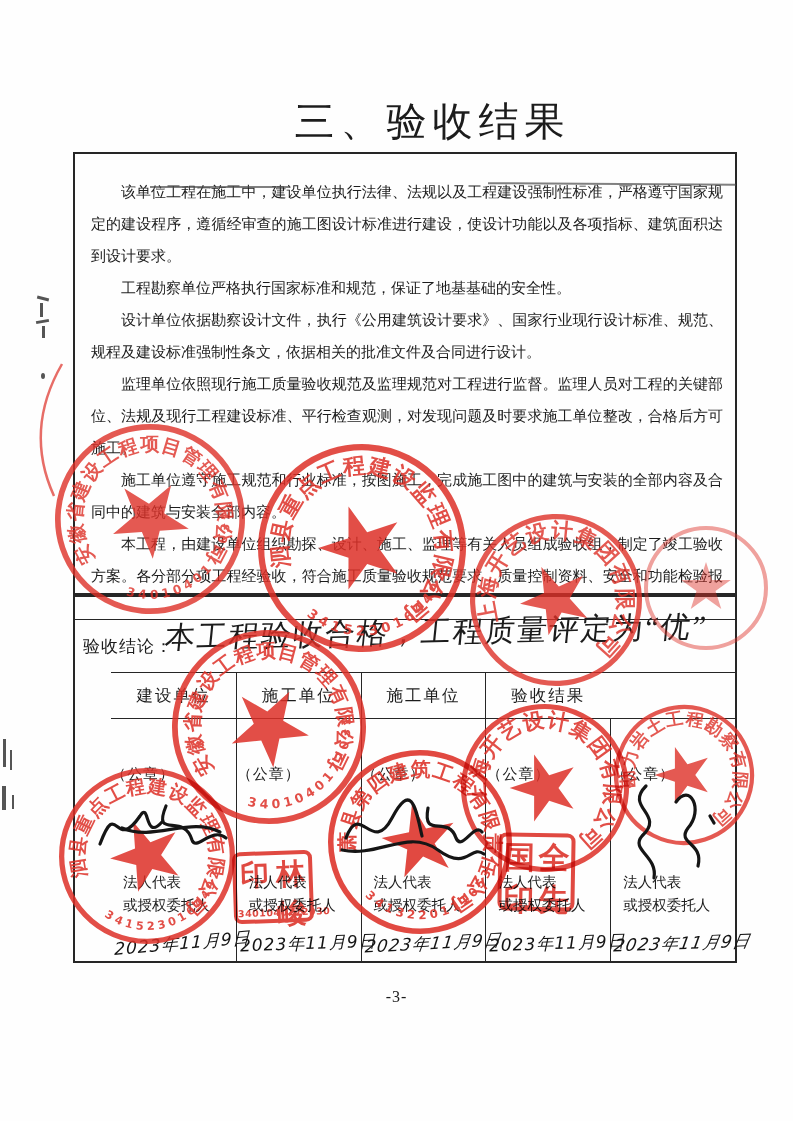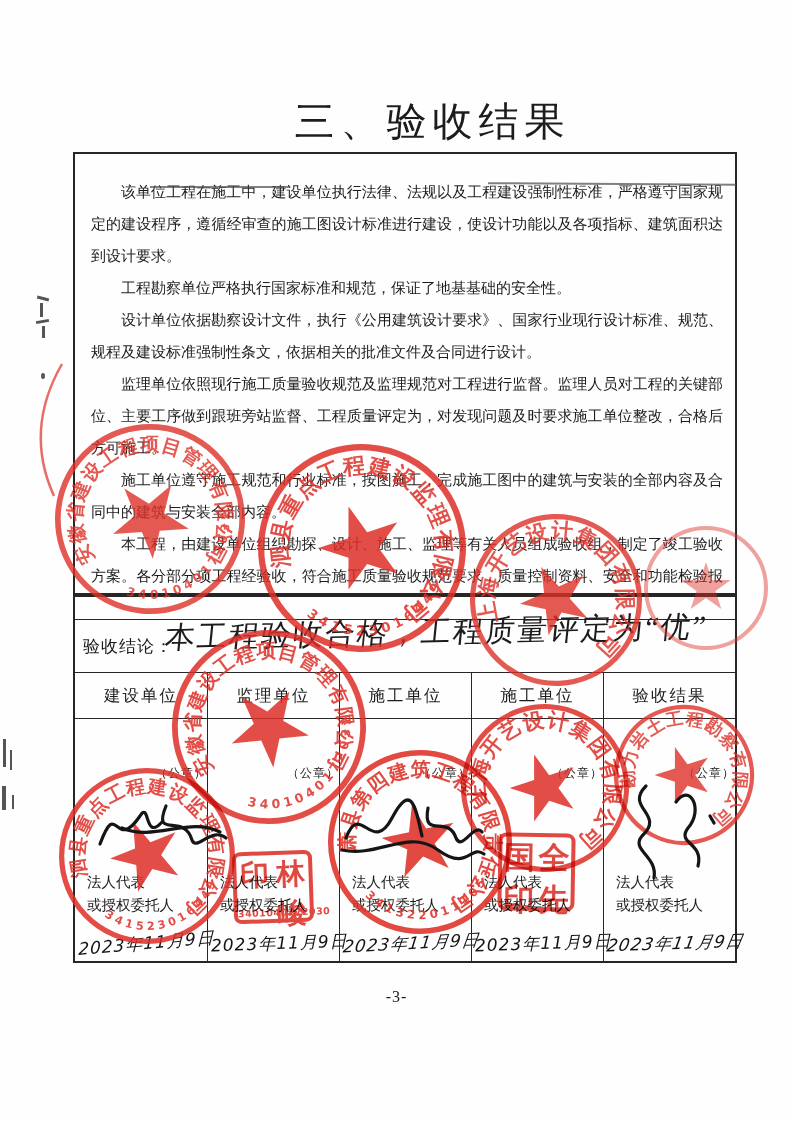--- a/index.html
+++ b/index.html
@@ -13,25 +13,25 @@
   .para{margin:0;text-indent:2em;font-size:15px;line-height:32px;text-align:justify;}
   .scanline{position:absolute;height:2px;background:#4a4a4a;opacity:.7;}
   .concl-table{position:absolute;left:73px;top:595px;width:664px;height:368px;box-sizing:border-box;
                border:2px solid #262626;display:grid;grid-template-rows:22px 53px 46px 1fr;}
   .trow{border-top:1.5px solid #262626;position:relative;}
   .trow.first{border-top:none;}
   .concl-label{position:absolute;left:8px;top:15px;font-size:17px;letter-spacing:1px;}
   .hand{font-family:"DejaVu Sans",sans-serif;font-style:italic;color:#141414;}
   .hand-big{position:absolute;left:90px;top:-8px;font-size:30px;white-space:nowrap;z-index:3;
             transform:rotate(-1.2deg) skewX(-7deg);letter-spacing:2px;}
-  .cells{display:grid;grid-template-columns:repeat(5,1fr);}
+  .cells{display:grid;grid-template-columns:repeat(5,1fr);margin-left:36px;}
   .cell{border-left:1.5px solid #262626;position:relative;}
   .cell:first-child{border-left:none;}
   .hcell{display:flex;align-items:center;justify-content:center;font-size:16.5px;letter-spacing:2px;}
-  .seal-note{position:absolute;top:46px;left:0;width:100%;text-align:right;font-size:12px;letter-spacing:1px;}
+  .seal-note{position:absolute;top:46px;left:0;width:100%;text-align:left;font-size:15px;letter-spacing:1px;}
   .rep{position:absolute;top:152px;left:12px;font-size:14.5px;line-height:23px;}
   .repl{display:block;}
   .date{position:absolute;bottom:6px;left:3px;width:100%;white-space:nowrap;}
   .date .hand{font-size:17px;display:inline-block;letter-spacing:1px;transform:rotate(-2deg);}
   .cell:nth-child(1) .date .hand{transform:rotate(-5deg) skewX(-6deg);}
   .cell:nth-child(3) .date .hand{transform:rotate(-3deg) skewX(-10deg);}
   .cell:nth-child(5) .date .hand{transform:rotate(-2deg) skewX(-12deg);}
   .footer{position:absolute;top:988px;left:0;width:100%;text-align:center;font-size:16px;letter-spacing:1px;}
   #seal-layer svg{pointer-events:none;}
   .sq-seal{position:absolute;border:4px solid;border-radius:8px;mix-blend-mode:multiply;opacity:.88;
@@ -49,38 +49,37 @@
 
 <div class="page">
 
   <h1 class="title">三、验收结果</h1>
 
   <div class="main-box">
     <div class="paragraphs">
         <p class="para">该单位工程在施工中，建设单位执行法律、法规以及工程建设强制性标准，严格遵守国家规定的建设程序，遵循经审查的施工图设计标准进行建设，使设计功能以及各项指标、建筑面积达到设计要求。</p>
         <p class="para">工程勘察单位严格执行国家标准和规范，保证了地基基础的安全性。</p>
         <p class="para">设计单位依据勘察设计文件，执行《公用建筑设计要求》、国家行业现行设计标准、规范、规程及建设标准强制性条文，依据相关的批准文件及合同进行设计。</p>
-        <p class="para">监理单位依照现行施工质量验收规范及监理规范对工程进行监督。监理人员对工程的关键部位、主要工序做到跟班旁站监督、工程质量评定为，对发现问题及时要求施工单位整改，合格后方可施工。</p>
+        <p class="para">监理单位依照现行施工质量验收规范及监理规范对工程进行监督。监理人员对工程的关键部位、法规及现行工程建设标准、平行检查观测，对发现问题及时要求施工单位整改，合格后方可施工。</p>
         <p class="para">施工单位遵守施工规范和行业标准，按图施工，完成施工图中的建筑与安装的全部内容及合同中的建筑与安装全部内容。</p>
         <p class="para">本工程，由建设单位组织勘探、设计、施工、监理等有关人员组成验收组，制定了竣工验收方案。各分部分项工程经验收，符合施工质量验收规范要求，质量控制资料、安全和功能检验报告齐全，该工程符合我国现行法律、法规及现行工程建设标准、设计文件和施工合同要求，观感质量“好”，验收合格，工程质量评定为“好”。</p>
       </div>
   </div>
 
   <div class="scanline" style="left:150px;top:186px;width:140px;"></div>
   <div class="scanline" style="left:488px;top:183px;width:248px;transform:rotate(.4deg);"></div>
 
   <div class="concl-table">
     <div class="trow first"></div>
     <div class="trow">
       <span class="concl-label">验收结论：</span>
       <span class="hand-big">本工程验收合格，工程质量评定为“优”</span>
     </div>
     <div class="trow cells">
       <div class="cell hcell">建设单位</div>
-      <div class="cell hcell">监理单位</div>
       <div class="cell hcell">施工单位</div>
       <div class="cell hcell">施工单位</div>
       <div class="cell hcell">验收结果</div>
     </div>
     <div class="trow cells">
       <div class="cell">
         <span class="seal-note">（公章）</span>
         <span class="rep">
           <span class="repl">法人代表</span>
           <span class="repl">或授权委托人</span>

